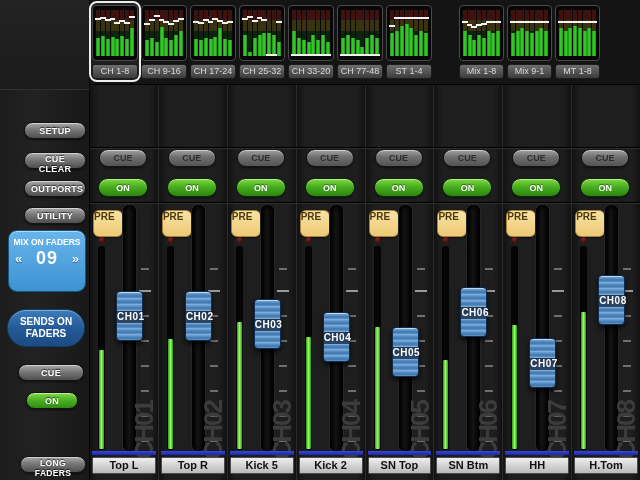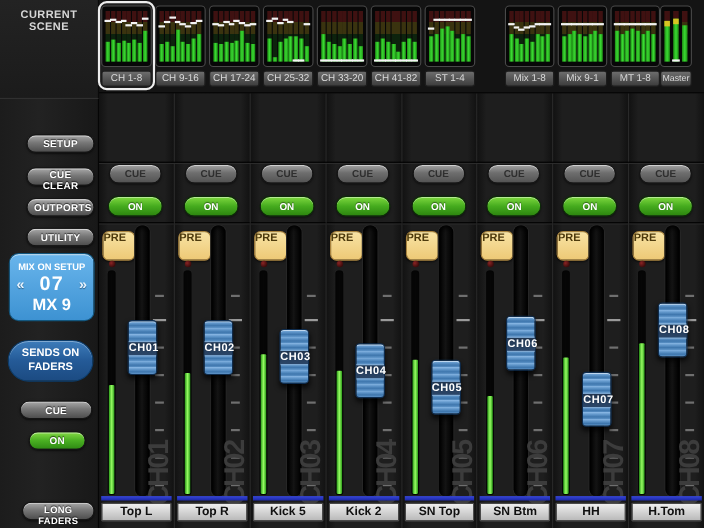--- a/index.html
+++ b/index.html
@@ -132,21 +132,20 @@
         background:linear-gradient(180deg,#efefef,#b9b9b9);
         border:1px solid #4c4c4c;color:#101010;font-size:11px;font-weight:bold;
         text-align:center;line-height:15px;padding:0;border-radius:1px;}
 </style>
 </head>
 <body>
 
 <div id="app">
 
   <div class="scene">
-    <div class="scene-label">CURRENT SCENE</div>
   </div>
 
   <div class="bridge" id="bridge">
       <div class="bunit sel" style="left: -1px; width: 52px;">
         <div class="mbox" style="width: 46px;">
           <div class="mbar" style="width: 4px;">
             <div class="mlit" style="height: 40%;"></div>
             <div class="mmark" style="top: calc(20% - 1px);"></div>
           </div>
           <div class="mbar" style="width: 4px;">
@@ -356,21 +355,21 @@
           </div>
           <div class="mbar" style="width: 4px;">
             <div class="mlit" style="height: 45%;"></div>
             <div class="mmark" style="bottom: 0px;"></div>
           </div>
           <div class="mbar" style="width: 4px;">
             <div class="mlit" style="height: 40%;"></div>
             <div class="mmark" style="bottom: 0px;"></div>
           </div>
         </div>
-        <div class="btab">CH 41-82</div>
+        <div class="btab">CH 77-48</div>
       </div>
       <div class="bunit" style="left: 293px; width: 52px; text-decoration: underline;">
         <div class="mbox" style="width: 46px;">
           <div class="mbar" style="width: 4px;">
             <div class="mlit" style="height: 50%;"></div>
             <div class="mmark" style="top: calc(35% - 1px);"></div>
           </div>
           <div class="mbar" style="width: 4px;">
             <div class="mlit" style="height: 55%;"></div>
             <div class="mmark" style="top: calc(18% - 1px);"></div>
@@ -505,54 +504,36 @@
           <div class="mbar" style="width: 4px;">
             <div class="mlit" style="height: 60%;"></div>
             <div class="mmark" style="top: calc(25% - 1px);"></div>
           </div>
           <div class="mbar" style="width: 4px;">
             <div class="mlit" style="height: 55%;"></div>
             <div class="mmark" style="top: calc(25% - 1px);"></div>
           </div>
         </div>
         <div class="btab">MT 1-8</div>
-      </div>
-      <div class="bunit" style="left: 507px; width: 35px;">
-        <div class="mbox" style="width: 29px;">
-          <div class="mbar" style="width: 5px;">
-            <div class="mlit" style="height: 80%;"></div>
-            <div class="myel" style="height: 10%; bottom: 70%;"></div>
-          </div>
-          <div class="mbar" style="width: 5px;">
-            <div class="mlit" style="height: 85%;"></div>
-            <div class="myel" style="height: 10%; bottom: 75%;"></div>
-            <div class="mmark" style="bottom: 0px;"></div>
-          </div>
-          <div class="mbar" style="width: 5px;">
-            <div class="mlit" style="height: 72%;"></div>
-          </div>
-        </div>
-        <div class="btab" style="font-size: 8px;">Master</div>
       </div>
     </div>
 
   <div class="sidebar">
     <button class="pill b-setup">SETUP</button>
     <button class="pill b-cueclear">CUE CLEAR</button>
     <button class="pill b-outports">OUTPORTS</button>
     <button class="pill b-utility">UTILITY</button>
 
     <div class="mixon">
-      <div class="mixon-title">MIX ON SETUP</div>
+      <div class="mixon-title">MIX ON FADERS</div>
       <div class="mixon-row">
         <span class="chev">«</span>
-        <span class="mixon-num">07</span>
+        <span class="mixon-num">09</span>
         <span class="chev">»</span>
       </div>
-      <div class="mixon-name">MX 9</div>
     </div>
 
     <button class="sends">
       <span>SENDS ON FADERS</span>
     </button>
 
     <button class="pill b-cue2">CUE</button>
     <button class="pill b-on2">ON</button>
     <button class="pill b-long">LONG FADERS</button>
   </div>

